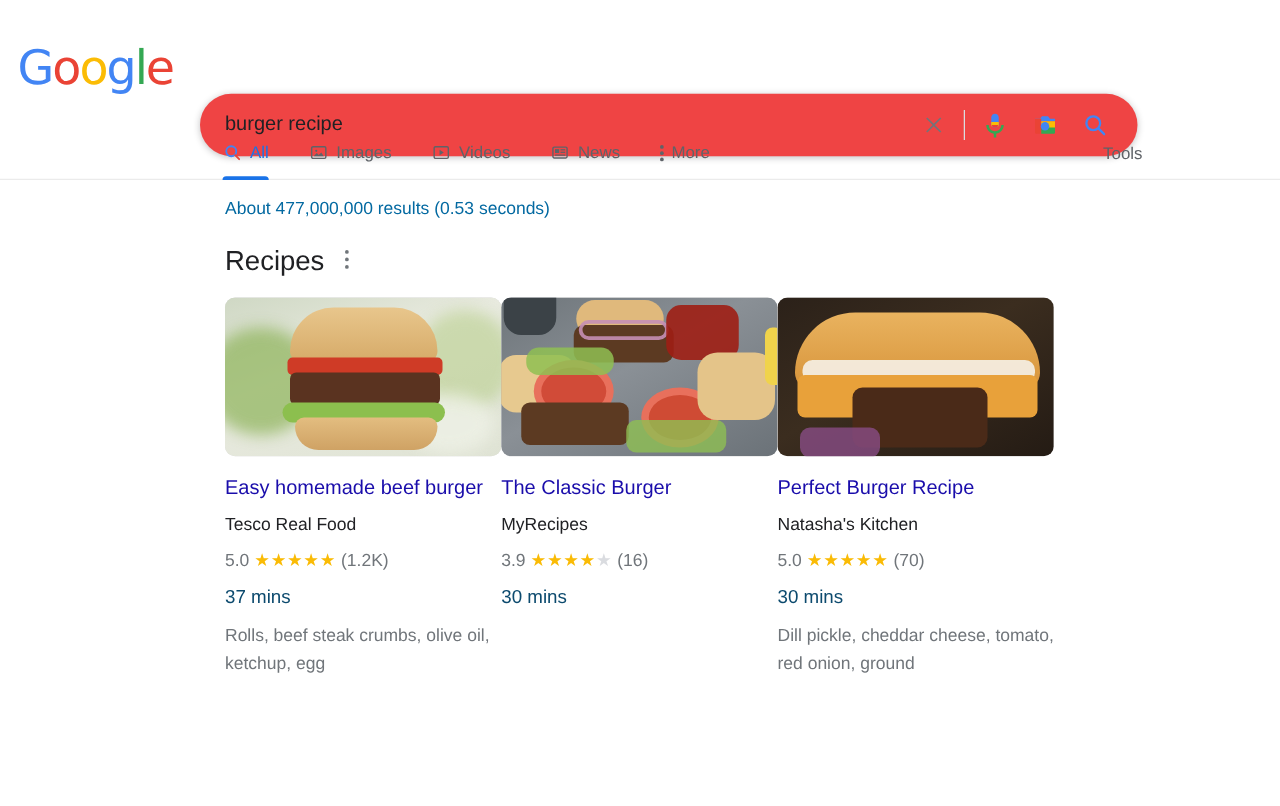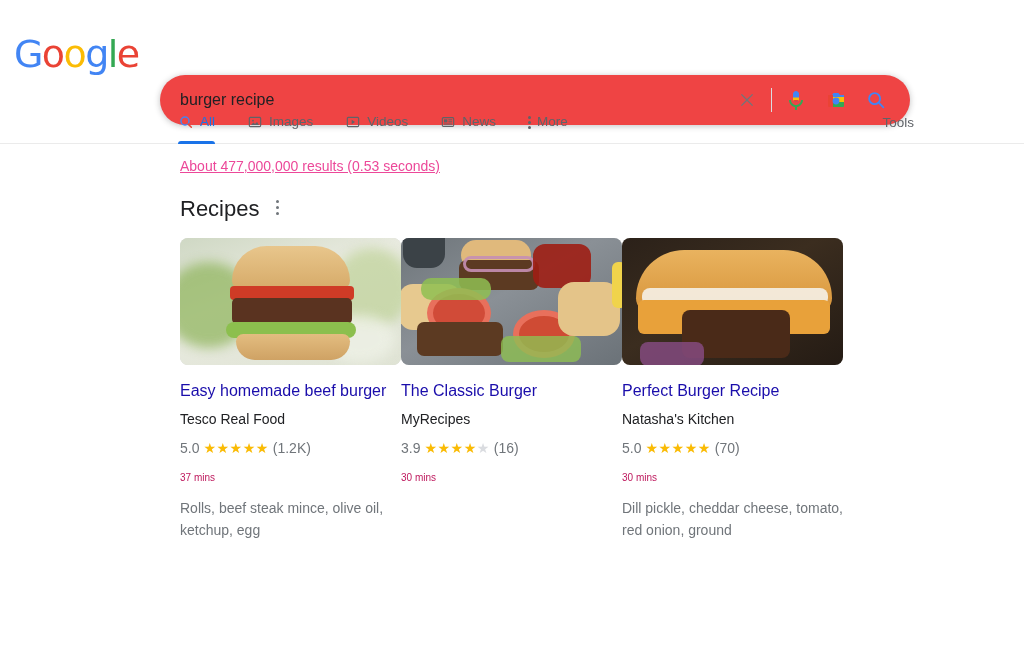--- a/index.html
+++ b/index.html
@@ -70,21 +70,21 @@
     position: absolute; right: 110px; top: 0; height: 44px;
     display: flex; align-items: center;
     font-size: 13.5px; color: #5f6368; cursor: pointer;
   }
   .dots-v { display: inline-flex; flex-direction: column; gap: 2px; align-items: center; }
   .dots-v i { width: 3px; height: 3px; border-radius: 50%; background: #5f6368; display: block; }
 
   
   .stats {
     position: absolute; left: 180px; top: 158px;
-    font-size: 14px; color: #ec4899; text-decoration: underline;
+    font-size: 14px; color: #0369a1;
   }
 
   .sec-title-row {
     position: absolute; left: 180px; top: 196px;
     display: flex; align-items: flex-start; gap: 14px;
   }
   .sec-title { font-size: 22px; color: #202124; font-weight: 400; line-height: 1.2; }
   .sec-menu { display: inline-flex; flex-direction: column; gap: 3px; align-items: center; cursor: pointer; padding: 4px 3px; }
   .sec-menu i { width: 3px; height: 3px; border-radius: 50%; background: #70757a; display: block; }
 
@@ -102,21 +102,21 @@
   .card-title {
     margin-top: 15px;
     font-size: 16px; line-height: 21px; color: #1a0dab;
     cursor: pointer;
   }
   .card-site { margin-top: 9px; font-size: 14px; color: #202124; line-height: 19px; }
   .card-rating { margin-top: 10px; font-size: 14px; color: #70757a; display: flex; align-items: center; gap: 4px; line-height: 19px; }
   .stars { display: inline-flex; gap: 0px; font-size: 14px; letter-spacing: .5px; }
   .stars .s { color: #fabb05; }
   .stars .e { color: #dadce0; }
-  .card-time { margin-top: 10px; font-size: 10px; color: #be185d; line-height: 19px; }
+  .card-time { margin-top: 10px; font-size: 15px; color: #0c4a6e; line-height: 19px; }
   .card-ing { margin-top: 10px; font-size: 14px; color: #70757a; line-height: 22px; }
 
   
   .showmore-wrap {
     position: absolute; left: 180px; top: 580px; width: 708px;
     display: flex; align-items: center; justify-content: center;
   }
   .showmore-wrap::before, .showmore-wrap::after {
     content: ""; flex: 1 1 auto; height: 1px; background: #ebebeb;
   }
@@ -272,21 +272,21 @@
         <span class="stars">
             <span class="s">★</span>
             <span class="s">★</span>
             <span class="s">★</span>
             <span class="s">★</span>
             <span class="s">★</span>
           </span>
         <span>(1.2K)</span>
       </div>
       <div class="card-time">37 mins</div>
-      <div class="card-ing">Rolls, beef steak mince, olive oil, ketchup, egg</div>
+      <div class="card-ing">Rolls, beef steak crumbs, olive oil, ketchup, egg</div>
     </div>
 
     <div class="card">
       <div class="card-img">
         <div class="sky" style="background:linear-gradient(150deg,#6e757a 0%,#8a9096 45%,#6b7278 100%);"></div>
         <div style="position:absolute;left:60px;top:2px;width:70px;height:30px;border-radius:20px;background:#e0b97c;"></div>
         <div style="position:absolute;left:58px;top:22px;width:80px;height:30px;background:#5c3a22;border-radius:8px;"></div>
         <div style="position:absolute;left:62px;top:18px;width:72px;height:16px;border-radius:10px;border:3px solid #c58fb4;opacity:.9;"></div>
         <div style="position:absolute;left:132px;top:6px;width:58px;height:44px;background:#9e1e14;border-radius:12px;opacity:.9;"></div>
         <div style="position:absolute;left:-2px;top:46px;width:62px;height:46px;border-radius:14px;background:#e7c98f;"></div>

